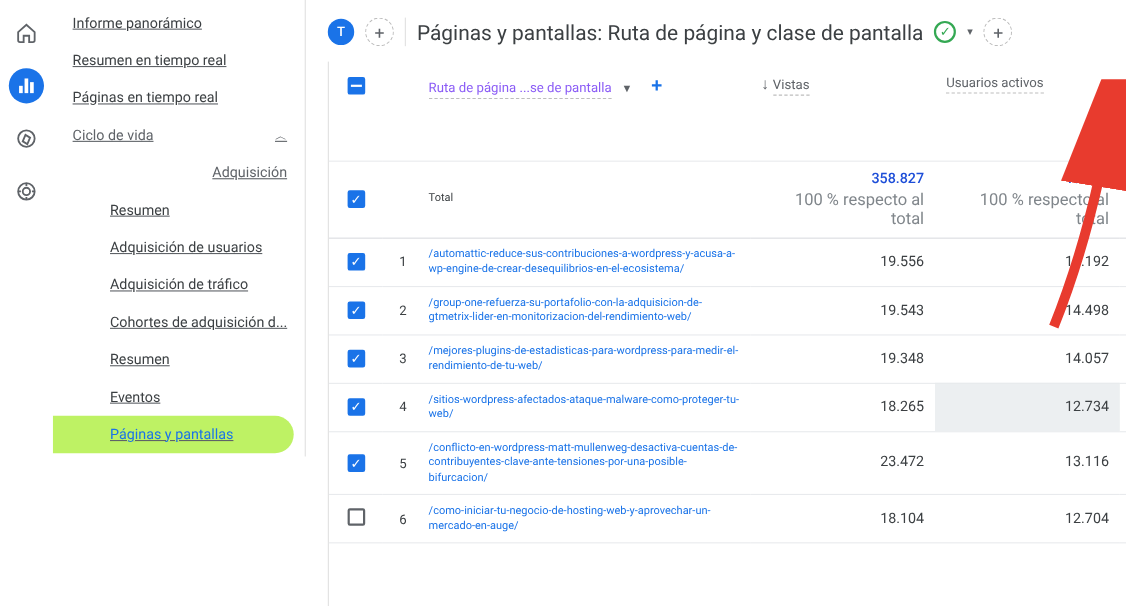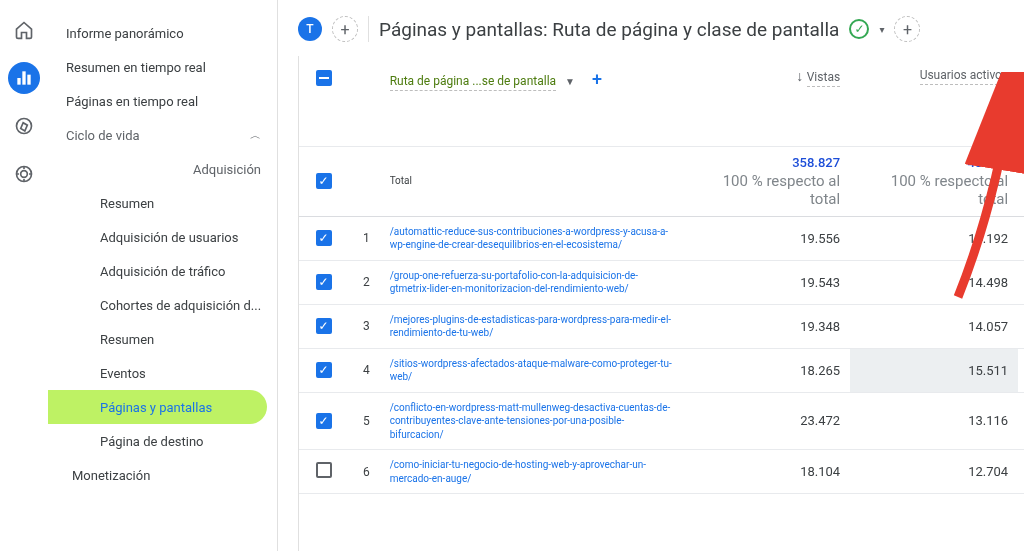--- a/index.html
+++ b/index.html
@@ -5,44 +5,44 @@
   * { box-sizing: border-box; margin: 0; padding: 0; }
   html, body { width: 1024px; height: 551px; font-family: "Google Sans", Roboto, Arial, sans-serif; font-size: 13px; color: #5f6368; background: #fff; overflow: hidden; }
 
   
   .icon-rail { position: absolute; left: 0; top: 0; width: 48px; height: 551px; display: flex; flex-direction: column; align-items: center; padding-top: 14px; gap: 16px; }
   .rail-btn { width: 32px; height: 32px; border-radius: 50%; display: flex; align-items: center; justify-content: center; }
   .rail-btn.active { background: #1a73e8; color: #fff; }
   .rail-btn svg { width: 20px; height: 20px; }
 
   
-  .sidebar { position: absolute; left: 48px; top: 0; width: 230px; height: 551px; border-right: 1px solid #e0e0e0; padding-top: 16px; overflow: hidden; }
+  .sidebar { position: absolute; left: 48px; top: 0; width: 230px; height: 415px; border-right: 1px solid #e0e0e0; padding-top: 4px; overflow: hidden; text-decoration: underline; }
   .nav-item { display: flex; align-items: center; height: 34px; padding: 0 16px 0 18px; font-size: 13px; color: #3c4043; cursor: pointer; white-space: nowrap; overflow: hidden; text-overflow: ellipsis; }
   .nav-item.section { color: #5f6368; font-weight: 400; justify-content: space-between; }
   .nav-item.child  { padding-left: 34px; text-align: right; }
   .nav-item.grandchild { padding-left: 52px; }
   .nav-item.selected { color: #1a73e8; background: #bef264; border-radius: 0 18px 18px 0; margin-right: 10px; }
   .chev { font-size: 11px; color: #5f6368; }
 
   
   .main { position: absolute; left: 278px; top: 0; width: 746px; height: 551px; }
   .title-bar { display: flex; align-items: center; gap: 10px; padding: 16px 14px 8px 20px; }
   .chip-t { width: 24px; height: 24px; border-radius: 50%; background: #1a73e8; color: #fff; display: flex; align-items: center; justify-content: center; font-size: 12px; font-weight: 500; }
   .round-btn { width: 26px; height: 26px; border-radius: 50%; border: 1px dashed #bdbdbd; display: flex; align-items: center; justify-content: center; font-size: 16px; color: #5f6368; cursor: pointer; }
   .title-text { font-size: 19px; color: #3c4043; font-weight: 400; flex: 0 0 auto; }
   .ok-circle { width: 20px; height: 20px; border: 2px solid #34a853; border-radius: 50%; display: inline-flex; align-items: center; justify-content: center; color: #34a853; font-size: 12px; }
 
   
   .table-wrap { position: absolute; left: 20px; top: 56px; right: 0; bottom: 0; border-left: 1px solid #e0e0e0; }
   table { border-collapse: collapse; width: 820px; table-layout: fixed; }
   th, td { border-bottom: 1px solid #e8eaed; padding: 8px 10px; vertical-align: middle; }
-  th { font-weight: 400; color: #5f6368; font-size: 12px; text-align: right; height: 90px; vertical-align: top; padding-top: 12px; }
+  th { font-weight: 400; color: #5f6368; font-size: 12px; text-align: left; height: 90px; vertical-align: top; padding-top: 12px; }
   th .hdr { display:inline-block; border-bottom: 1px dashed #bdbdbd; padding-bottom: 2px; }
   th.dim { text-align: left; }
-  th.dim .dim-label { color: #4d7c0f; border-bottom: 1px dashed #bdbdbd; padding-bottom: 2px; }
+  th.dim .dim-label { color: #8b5cf6; border-bottom: 1px dashed #bdbdbd; padding-bottom: 2px; }
   th.dim .drop { color: #5f6368; margin-left: 6px; font-size: 10px; }
   th.dim .plus { color: #1a73e8; margin-left: 14px; font-size: 18px; font-weight: 500; cursor: pointer; }
 
   col.c-chk { width: 44px; }
   col.c-idx { width: 28px; }
   col.c-dim { width: 270px; }
   col.c-v1 { width: 150px; }
   col.c-v2 { width: 150px; }
   col.c-v3 { width: 90px; }
 
@@ -191,21 +191,21 @@
             <td class="dim">/mejores-plugins-de-estadisticas-para-wordpress-para-medir-el-rendimiento-de-tu-web/</td>
             <td class="num">19.348</td>
             <td class="num">14.057</td>
             <td class="num">1,38</td>
           </tr>
           <tr>
             <td class="chk"><span class="cb checked">✓</span></td>
             <td class="idx">4</td>
             <td class="dim">/sitios-wordpress-afectados-ataque-malware-como-proteger-tu-web/</td>
             <td class="num">18.265</td>
-            <td class="num hl">15.511</td>
+            <td class="num hl">12.734</td>
             <td class="num">1,43</td>
           </tr>
           <tr>
             <td class="chk"><span class="cb checked">✓</span></td>
             <td class="idx">5</td>
             <td class="dim">/conflicto-en-wordpress-matt-mullenweg-desactiva-cuentas-de-contribuyentes-clave-ante-tensiones-por-una-posible-bifurcacion/</td>
             <td class="num">23.472</td>
             <td class="num">13.116</td>
             <td class="num">1,39</td>
           </tr>

